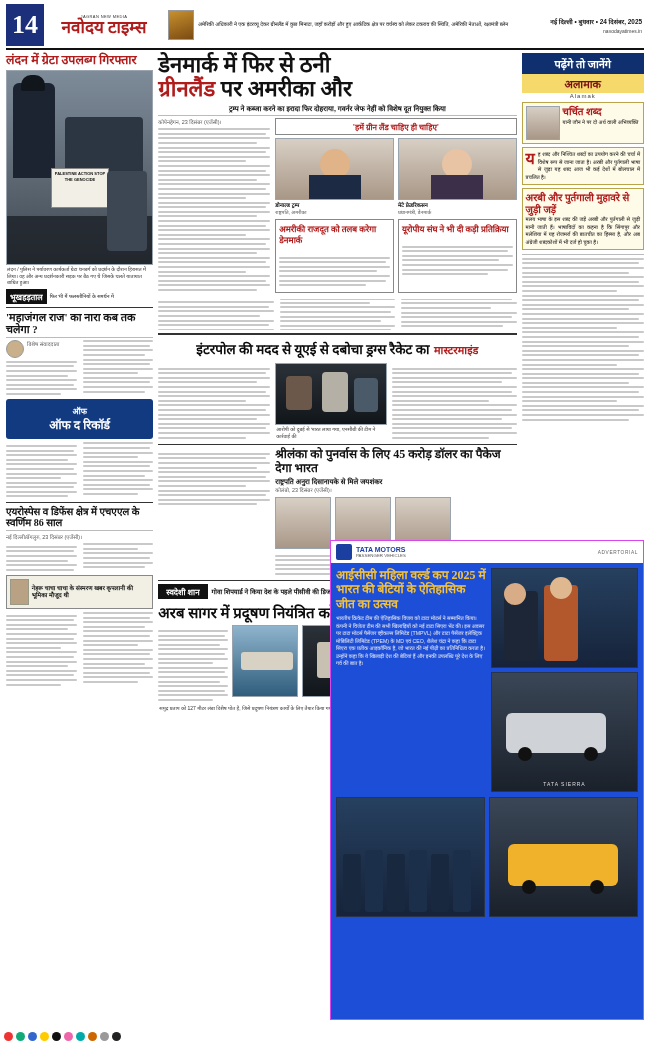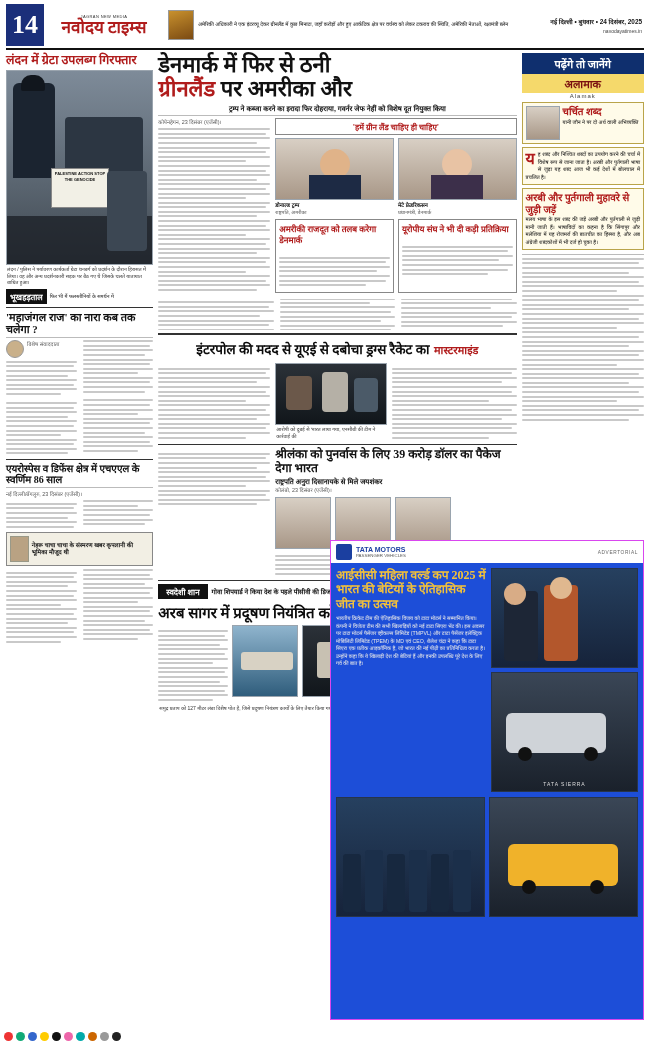--- a/index.html
+++ b/index.html
@@ -174,20 +174,24 @@
               <div class="ln s3"></div>
             <div class="ln s1"></div>
               <div class="ln s2"></div>
               <div class="ln s1"></div>
               <div class="ln s4"></div>
             <div class="ln s1"></div>
               <div class="ln s2"></div>
               <div class="ln s1"></div>
               <div class="ln s3"></div>
           </div>
+        </div>
+        <div class="offrecord" style="margin-top:3px">
+          <span class="small">ऑफ</span>
+          <span>ऑफ द रिकॉर्ड</span>
         </div>
         <div class="col2 lines" style="margin-top:3px">
           <div class="ln s1"></div>
             <div class="ln s2"></div>
             <div class="ln s1"></div>
             <div class="ln s3"></div>
           <div class="ln s1"></div>
             <div class="ln s2"></div>
             <div class="ln s1"></div>
             <div class="ln s4"></div>
@@ -469,21 +473,21 @@
             <div class="ln s1"></div>
               <div class="ln s2"></div>
               <div class="ln s1"></div>
               <div class="ln s4"></div>
             <div class="ln s1"></div>
               <div class="ln s2"></div>
               <div class="ln s1"></div>
               <div class="ln s3"></div>
           </div>
           <div style="flex:1">
-            <div class="mini-title" style="font-size:12px">श्रीलंका को पुनर्वास के लिए 39 करोड़ डॉलर का पैकेज देगा भारत</div>
+            <div class="mini-title" style="font-size:12px">श्रीलंका को पुनर्वास के लिए 45 करोड़ डॉलर का पैकेज देगा भारत</div>
             <div style="font-size:7px;font-weight:bold;margin-top:2px">राष्ट्रपति अनुरा दिसानायके से मिले जयशंकर</div>
             <div class="byline">कोलंबो, 23 दिसंबर (एजेंसी)।</div>
             <div style="display:flex;gap:4px;margin-top:3px">
               <div class="photo person" style="width:56px;height:52px"></div>
               <div class="photo person" style="width:56px;height:52px"></div>
               <div class="photo person" style="width:56px;height:52px"></div>
             </div>
             <div class="col3 lines" style="margin-top:3px">
               <div class="ln s1"></div>
                 <div class="ln s2"></div>

